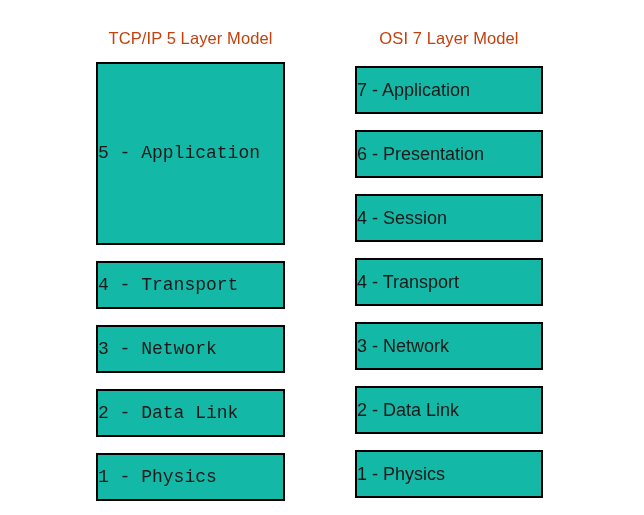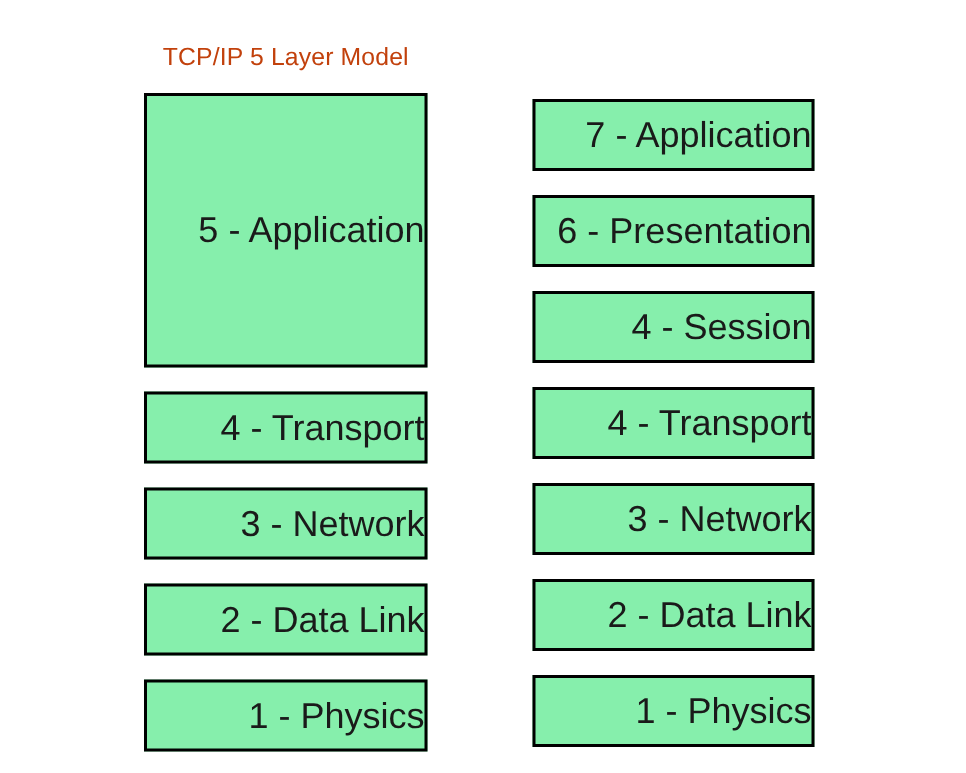--- a/index.html
+++ b/index.html
@@ -38,34 +38,34 @@
     letter-spacing: 0.1px;
     white-space: nowrap;
     color: #c2410c;
   }
 
   .stack {
     position: absolute;
     left: 0;
     width: 100%;
   }
-  .stack.left-stack  { top: 62px; }
+  .stack.left-stack  { top: 62px; font-family: Liberation Mono, monospace; }
   .stack.right-stack { top: 66px; }
 
   .layer-box {
     box-sizing: border-box;
     width: 100%;
     height: 48px;
     border: 2px solid #000000;
-    background: #86efac;
+    background: #14b8a6;
     margin-bottom: 16px;
     display: flex;
     align-items: center;
-    justify-content: flex-end;
-    font-size: 24px;
+    justify-content: flex-start;
+    font-size: 18px;
     line-height: 21px;
     white-space: nowrap;
     color: #1a1a1a;
   }
   .layer-box.tall {
     height: 183px;
   }
   .layer-box:last-child {
     margin-bottom: 4px;
   }
@@ -90,20 +90,21 @@
       <div class="layer-box">
         <span>2 - Data Link</span>
       </div>
       <div class="layer-box">
         <span>1 - Physics</span>
       </div>
     </div>
   </div>
 
   <div class="column right">
+    <div class="column-title">OSI 7 Layer Model</div>
     <div class="stack right-stack">
       <div class="layer-box">
         <span>7 - Application</span>
       </div>
       <div class="layer-box">
         <span>6 - Presentation</span>
       </div>
       <div class="layer-box">
         <span>4 - Session</span>
       </div>

